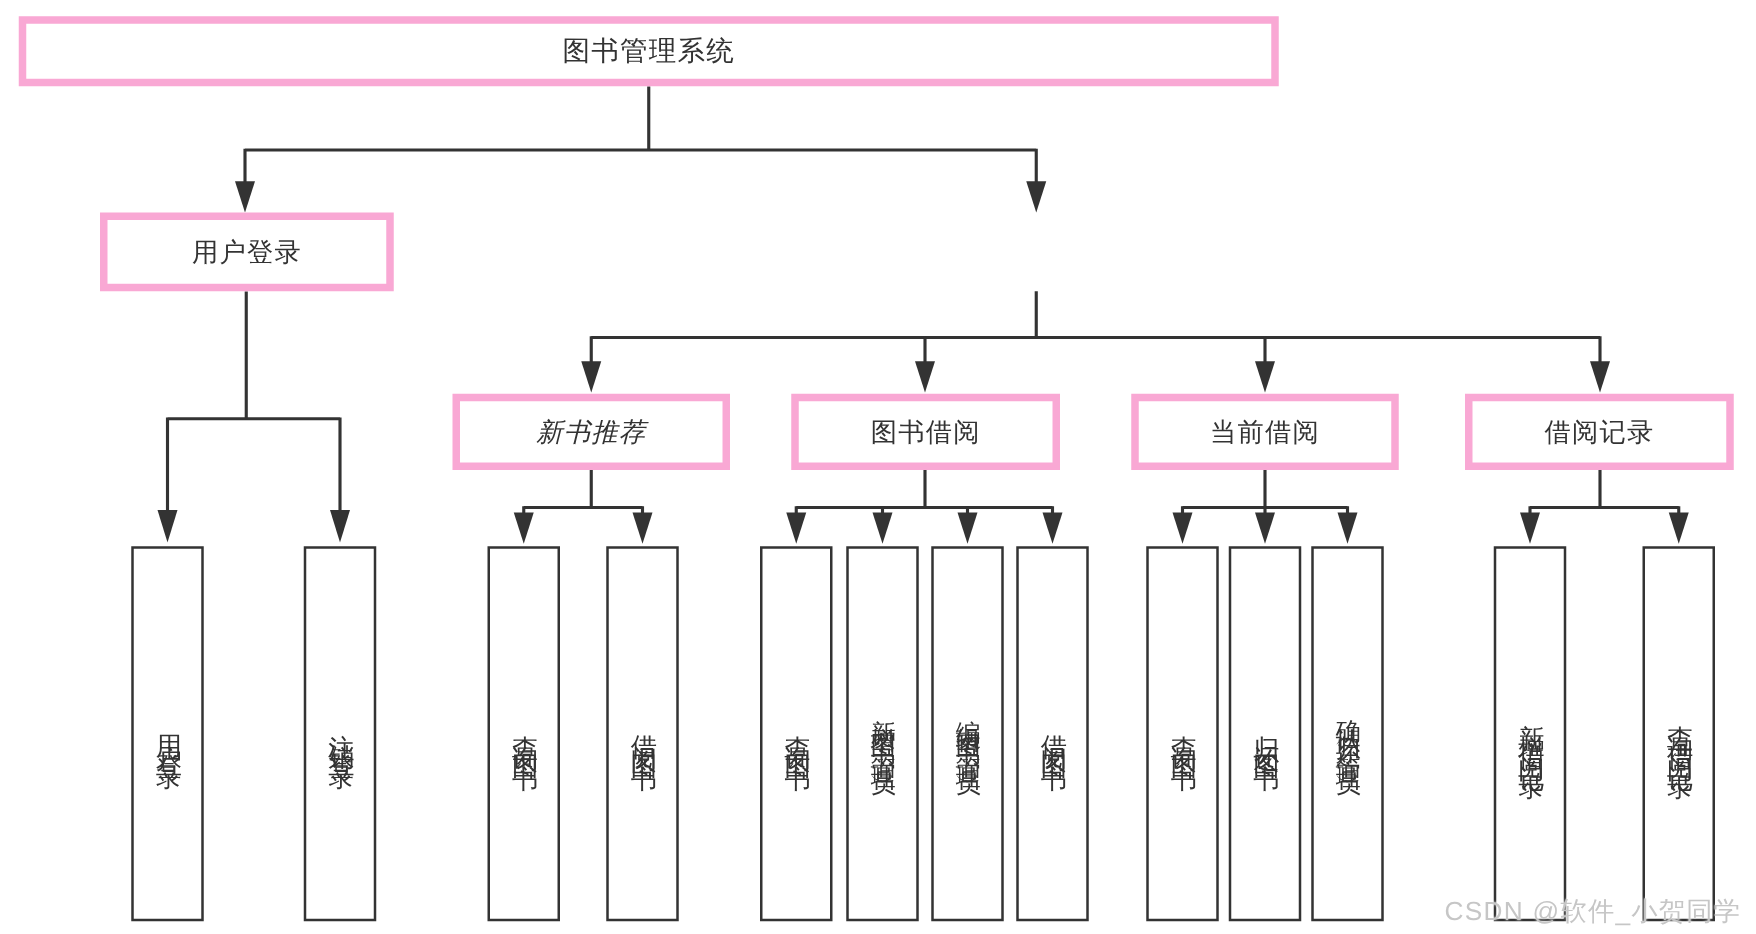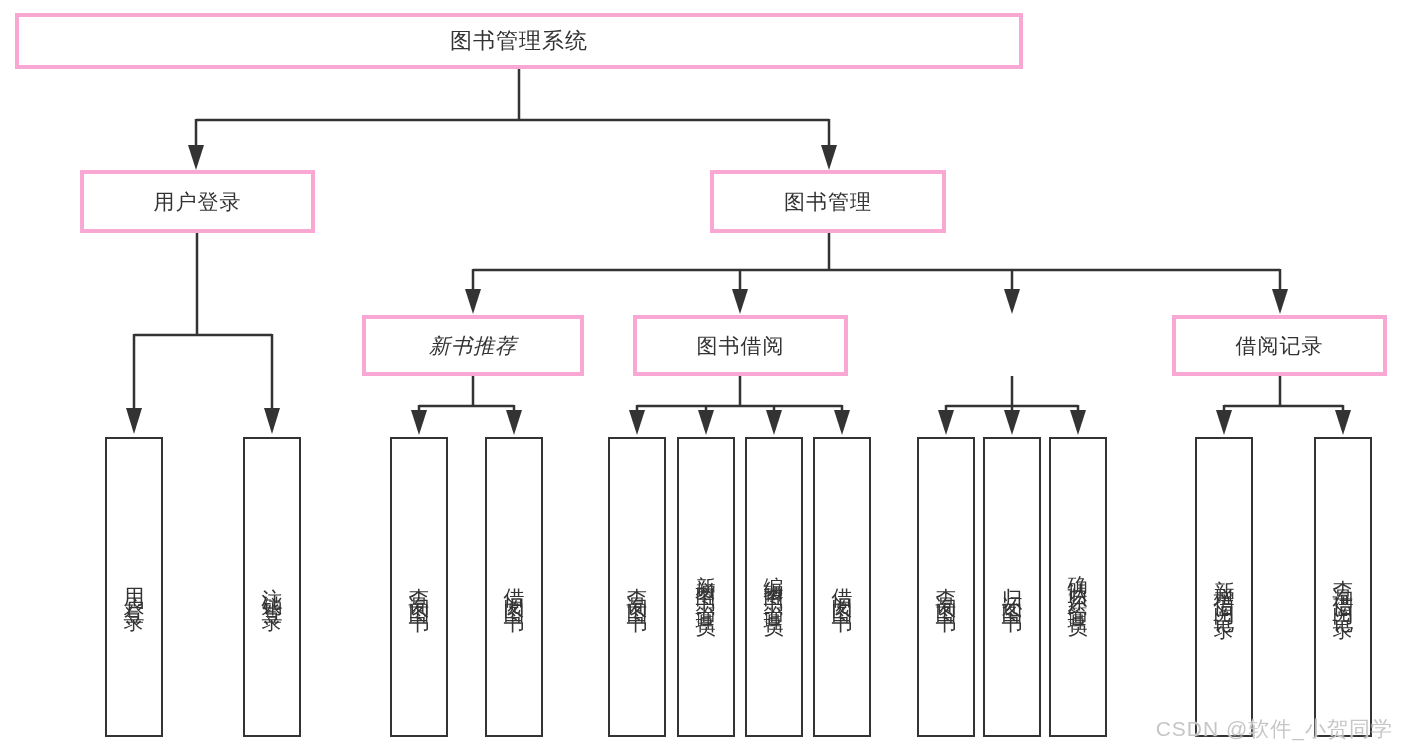--- a/index.html
+++ b/index.html
@@ -3,21 +3,21 @@
 <meta charset="utf-8">
 <style>
   html,body { margin:0; padding:0; background:#ffffff; }
   .canvas {
     position:relative; width:1405px; height:747px; background:#ffffff;
     font-family:"Liberation Sans", sans-serif; overflow:hidden;
   }
   .connector-layer { position:absolute; left:0; top:0; z-index:0; }
   .node {
     position:absolute; box-sizing:border-box; background:#ffffff;
-    border:4px solid #f9a8d4; color:#333333; z-index:1;
+    border:6px solid #f9a8d4; color:#333333; z-index:1;
     display:flex; align-items:center; justify-content:center;
     font-size:21px; letter-spacing:1px; white-space:nowrap;
   }
   .node.root { font-size:22px; }
   .vnode {
     position:absolute; box-sizing:border-box; background:#ffffff;
     border:2px solid #333333; color:#333333; z-index:1;
     width:58px; height:300px; top:437px;
     display:flex; align-items:center; justify-content:center;
     writing-mode:vertical-rl; text-orientation:mixed;
@@ -67,24 +67,24 @@
       <polygon points="1004,410 1020,410 1012,435"></polygon>
       <polygon points="1070,410 1086,410 1078,435"></polygon>
       <polygon points="1216,410 1232,410 1224,435"></polygon>
       <polygon points="1335,410 1351,410 1343,435"></polygon>
     </g>
   </svg>
 
   <div class="node root" style="left:15px; top:13px; width:1008px; height:56px;">图书管理系统</div>
 
   <div class="node" style="left:80px; top:170px; width:235px; height:63px;">用户登录</div>
-  <div class="node" style="left:710px; top:170px; width:236px; height:63px;">图书管理</div>
 
   <div class="node" style="left:362px; top:315px; width:222px; height:61px;font-style:italic;">新书推荐</div>
   <div class="node" style="left:633px; top:315px; width:215px; height:61px;">图书借阅</div>
+  <div class="node" style="left:905px; top:315px; width:214px; height:61px;">当前借阅</div>
   <div class="node" style="left:1172px; top:315px; width:215px; height:61px;">借阅记录</div>
 
   <div class="vnode" style="left:105px;">用户登录</div>
   <div class="vnode" style="left:243px;">注销登录</div>
 
   <div class="vnode" style="left:390px;">查询图书</div>
   <div class="vnode" style="left:485px;">借阅图书</div>
 
   <div class="vnode" style="left:608px;">查询图书</div>
   <div class="vnode" style="left:677px; letter-spacing:6px; font-size:20px;">新增图书（管理员）</div>

